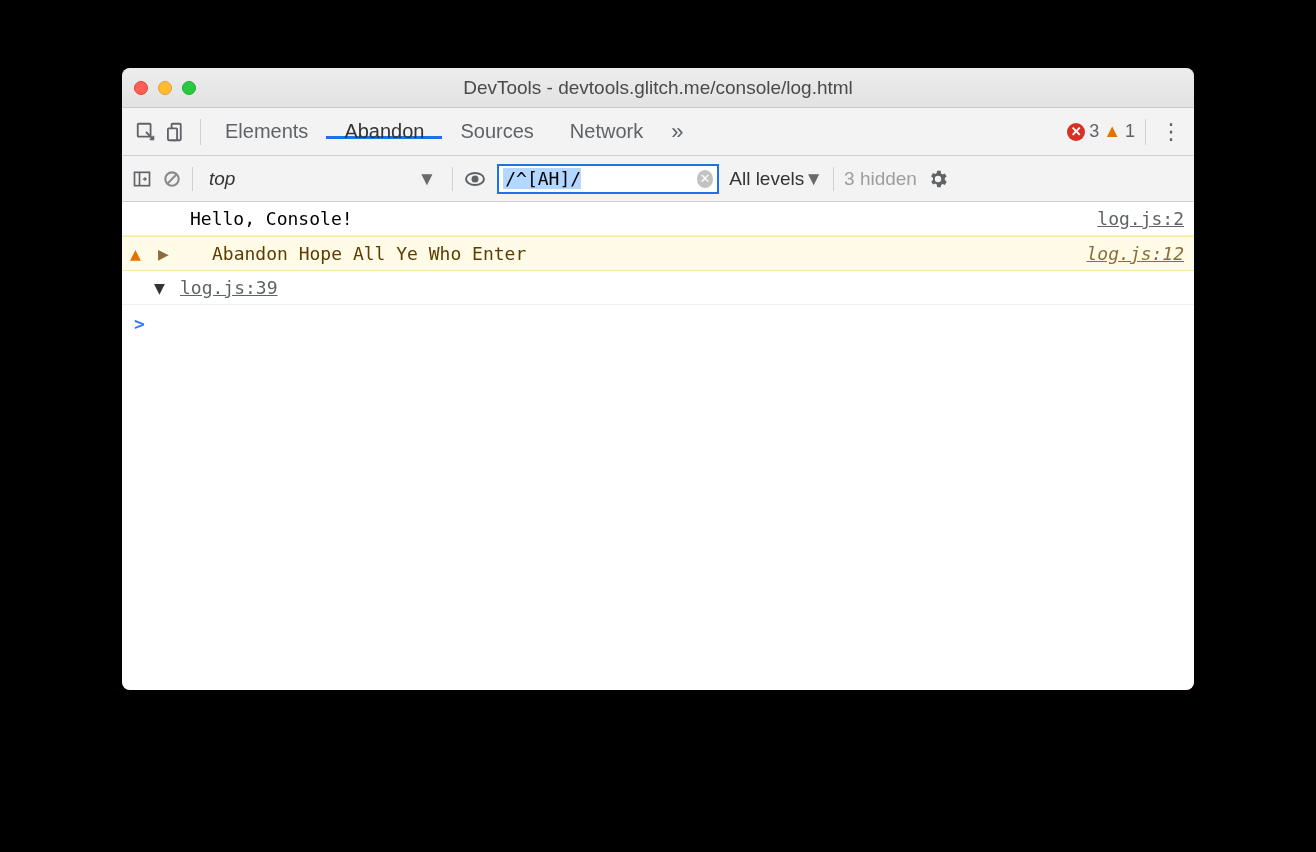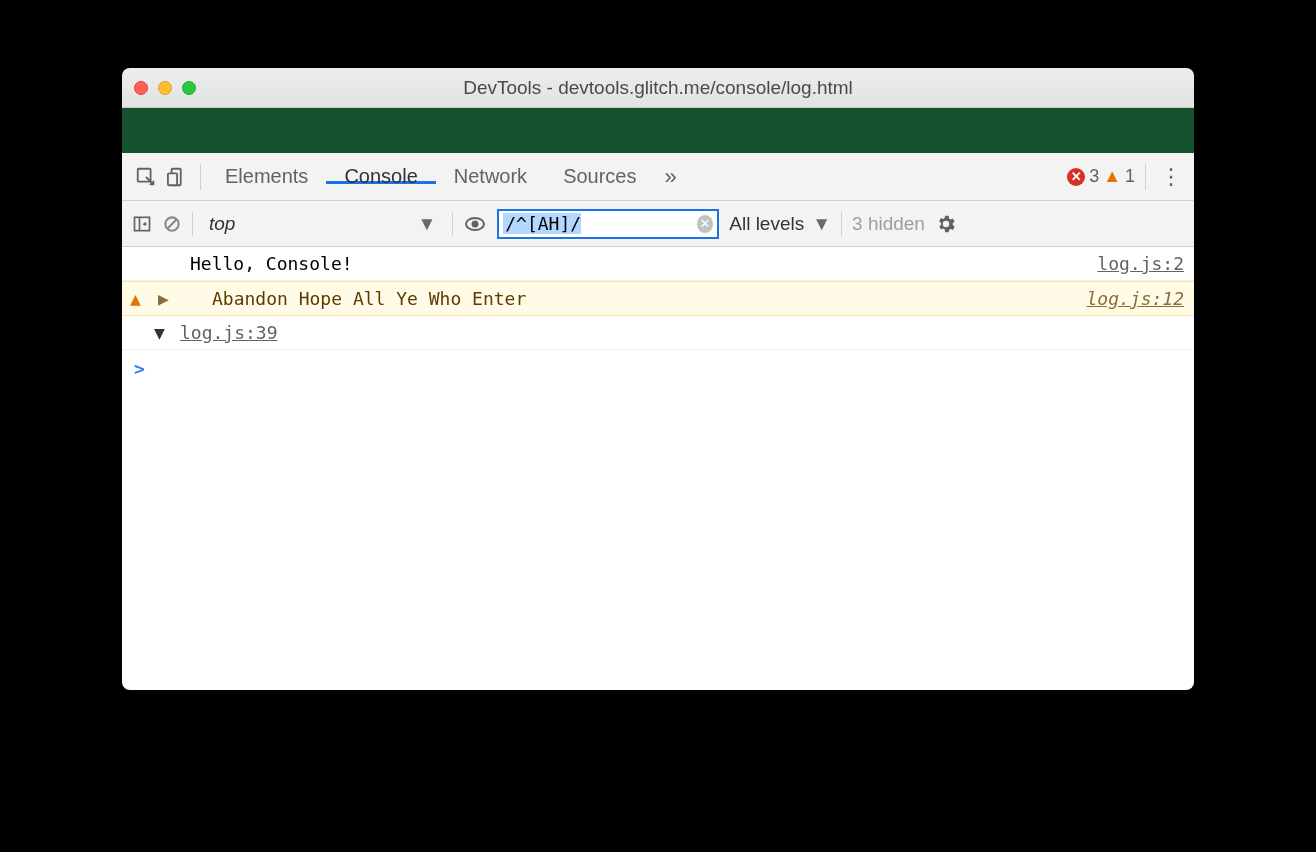--- a/index.html
+++ b/index.html
@@ -9,21 +9,21 @@
   width: 1316px;
   height: 852px;
   display: flex;
   align-items: flex-start;
   justify-content: center;
   padding-top: 68px;
 }
 .window {
   width: 1072px;
   height: 622px;
-  background: #14532d;
+  background: #ec4899;
   border-radius: 8px;
   box-shadow: 0 20px 60px rgba(0,0,0,0.5);
   overflow: hidden;
   display: flex;
   flex-direction: column;
 }
 .titlebar {
   height: 40px;
   background: linear-gradient(#ededed,#e2e2e2);
   border-bottom: 1px solid #c9c9c9;
@@ -41,21 +41,20 @@
   position: absolute; left:0; right:0; text-align:center;
   font-size: 19px; color:#4a4a4a;
 }
 .tabs {
   height: 48px;
   background: #f3f3f3;
   border-bottom: 1px solid #d0d0d0;
   display: flex;
   align-items: center;
   padding: 16px 8px;
-  margin-top: 45px;
 }
 .tabs .iconbtn {
   width: 32px; height: 32px;
   display: flex; align-items:center; justify-content:center;
   color: #5f6368;
 }
 .tabs .divider { width:1px; height:26px; background:#d0d0d0; margin:0 6px; }
 .tab {
   padding: 0 18px; height: 100%;
   display: flex; align-items:center;
@@ -94,21 +93,21 @@
   border:none; outline:none;
   font-family: Menlo, Consolas, monospace;
   font-size: 18px; width: 100%;
   background: linear-gradient(#b3d7ff,#b3d7ff) no-repeat;
   background-size: 78px 100%;
   padding-left: 2px;
 }
 .clearfilter {
   width:18px;height:18px;border-radius:50%;background:#c2c2c2;color:#fff;font-size:13px;display:flex;align-items:center;justify-content:center;
 }
-.levels { display:flex; align-items:center; gap:8px; color:#333;}
+.levels { display:flex; align-items:center; gap:0; color:#333;}
 .hidden { color:#9e9e9e; }
 .gear { color:#5f6368;}
 .vdiv { width:1px;height:24px;background:#d0d0d0;}
 .console { flex:1; overflow:auto; background:#fff; font-family: Menlo, Consolas, monospace; font-size:18px;}
 .row { display:flex; align-items:center; padding: 6px 10px 6px 36px; border-bottom:1px solid #f0f0f0; position:relative;}
 .row .msg { flex:1;margin-left:32px; }
 .row .src { color:#5f6368; text-decoration: underline;}
 .row.warn { background:#fffbe6; border-top:1px solid #f7e9a1; border-bottom:1px solid #f7e9a1;}
 .row.warn .msg { color:#5c3c00;}
 .row.warn .src { color:#8a6d3b;font-style:italic;}
@@ -141,23 +140,23 @@
         </svg>
     </div>
     <div class="iconbtn">
       <svg width="22" height="22" viewBox="0 0 24 24" fill="none" stroke="#5f6368" stroke-width="2">
           <rect x="5" y="3" width="10" height="18" rx="1"></rect>
           <rect x="1" y="8" width="10" height="13" rx="1" fill="#f3f3f3"></rect>
         </svg>
     </div>
     <div class="divider"></div>
     <div class="tab">Elements</div>
-    <div class="tab active">Console</div>
+    <div class="tab active">Abandon</div>
+    <div class="tab">Sources</div>
     <div class="tab">Network</div>
-    <div class="tab">Sources</div>
     <div class="overflow">»</div>
     <div class="right">
       <div class="badge">
         <span class="e">✕</span>
         <span>3</span>
       </div>
       <div class="badge">
         <span class="w">▲</span>
         <span>1</span>
       </div>

